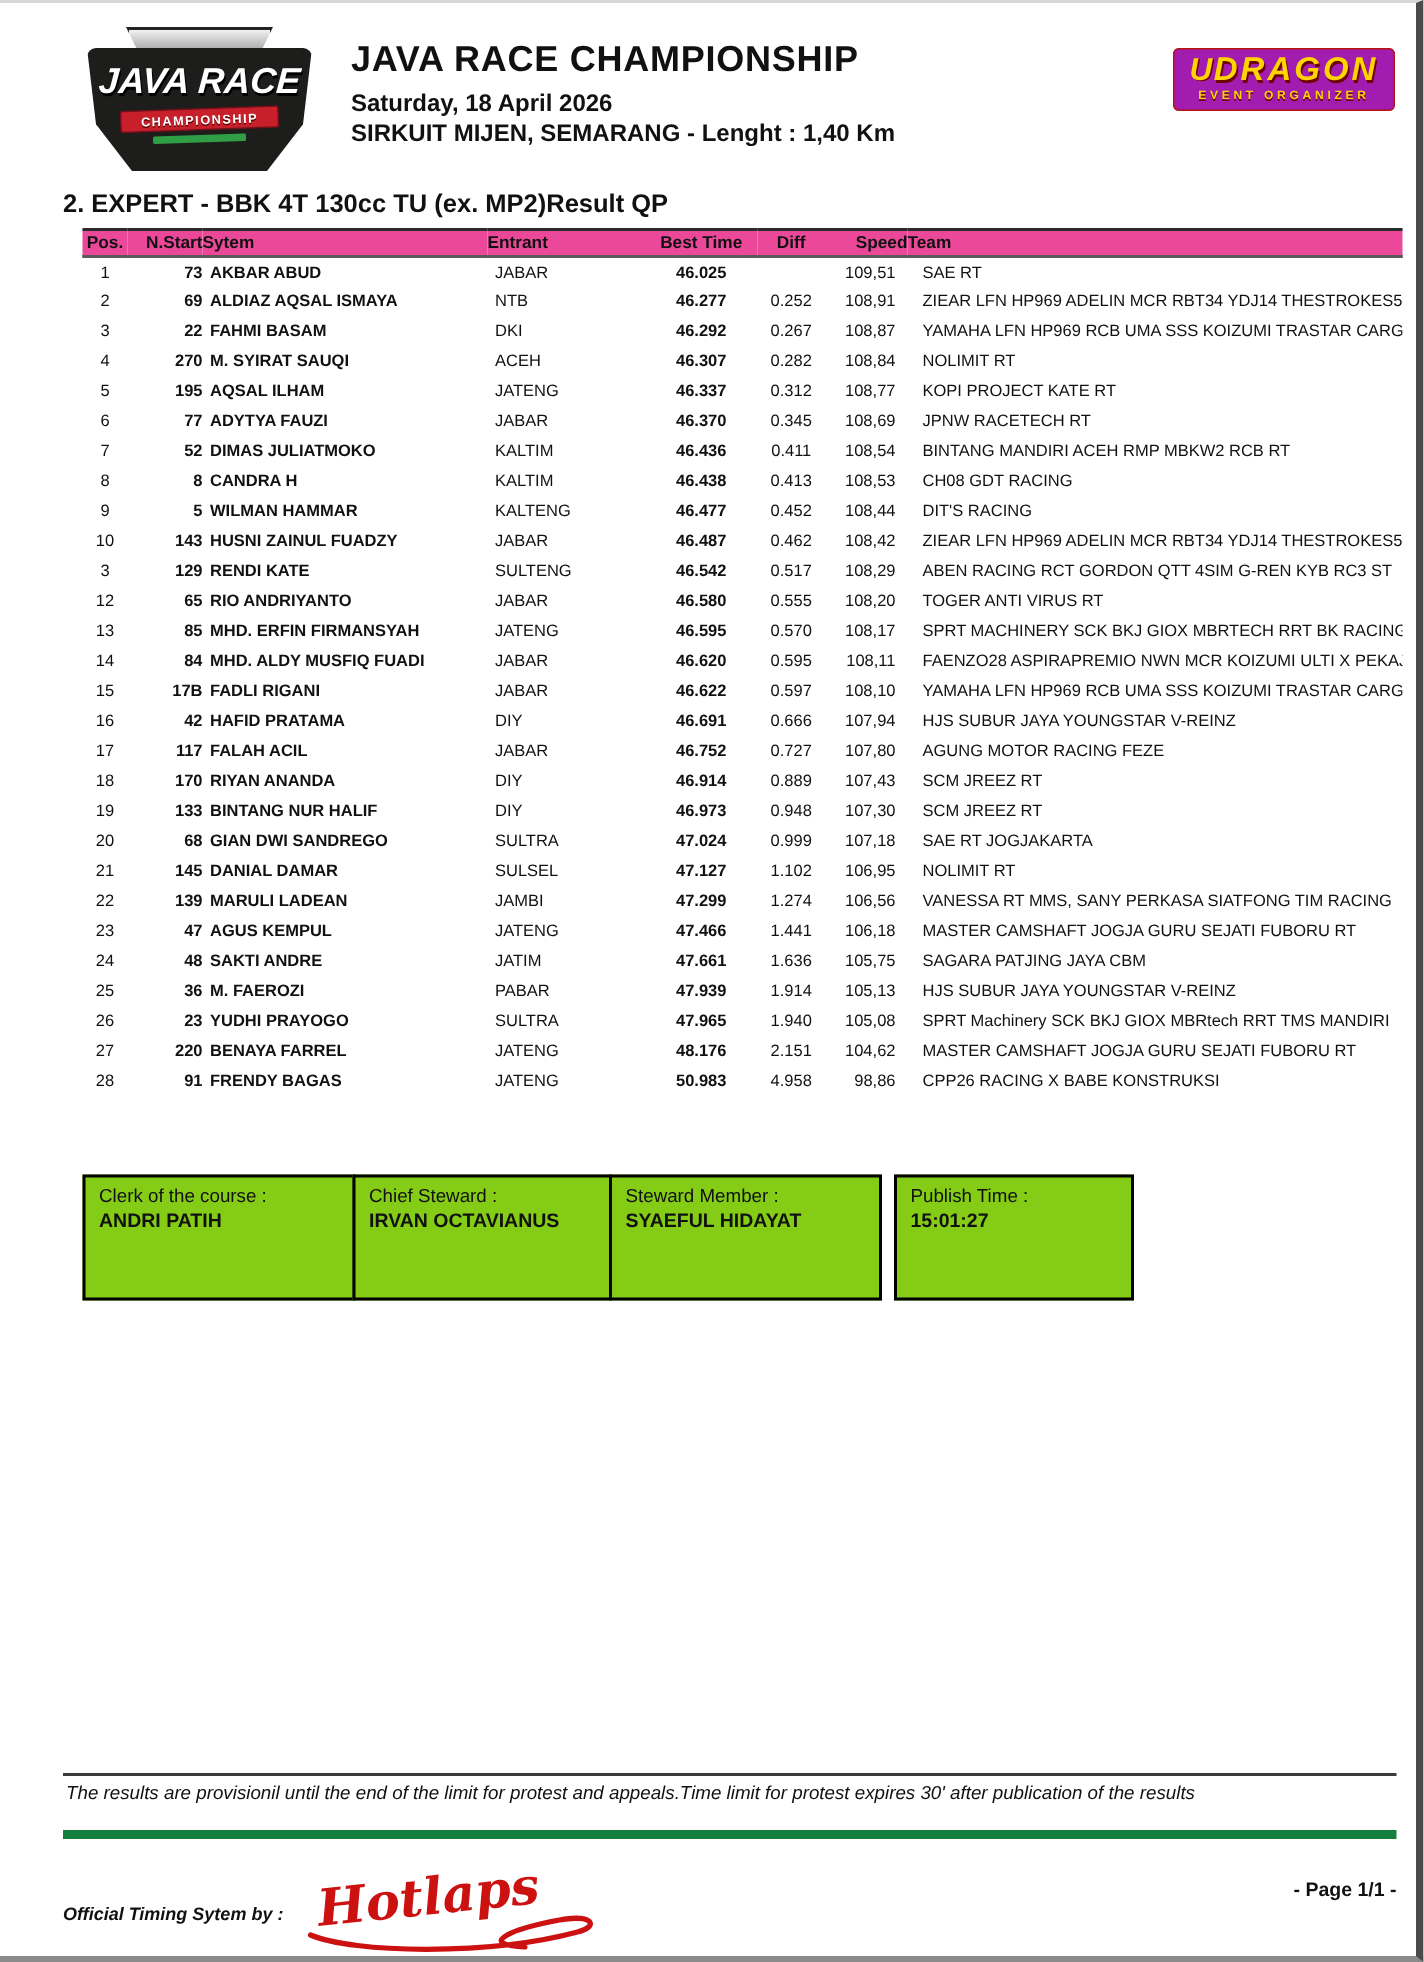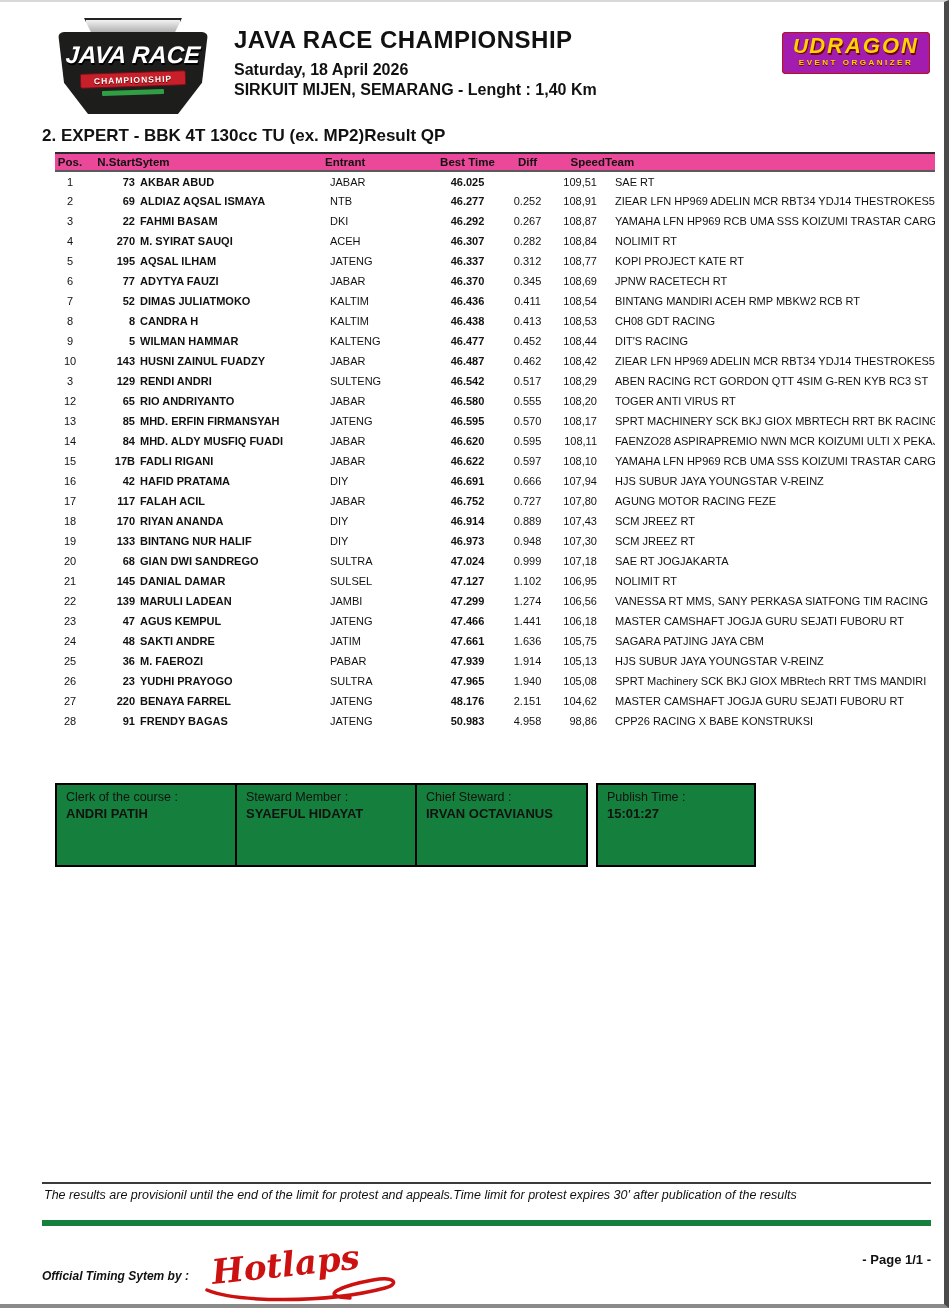--- a/index.html
+++ b/index.html
@@ -92,21 +92,21 @@
   .col-speed   { width:55px;  text-align:right; padding-right:8px; }
   .col-team    { text-align:left; padding-left:10px; }
   th.col-nstart, th.col-name { font-weight:bold; }
   td.col-pos { font-weight:normal; }
   td.team-small { font-size:7.5px; }
 
   
   .officials { display:flex; margin:52px 0 0 55px; }
   .official-box {
     border:2px solid #000; height:84px; padding:5px 9px;
-    margin-left:-2px; background:#15803d;
+    margin-left:-2px; background:#84cc16;
   }
   .official-box:first-child { margin-left:0; }
   .official-box.publish { margin-left:8px; }
   .official-label { font-size:12.5px; }
   .official-name { font-size:13px; font-weight:bold; margin-top:2px; }
   .w1 { width:182px; } .w2 { width:173px; } .w3 { width:182px; } .w4 { width:175px; } .w5 { width:160px; }
 
   
   .note {
     position:absolute; left:42px; right:13px; top:1180px;
@@ -263,21 +263,21 @@
           <td class="col-name">HUSNI ZAINUL FUADZY</td>
           <td class="col-entrant">JABAR</td>
           <td class="col-best">46.487</td>
           <td class="col-diff">0.462</td>
           <td class="col-speed">108,42</td>
           <td class="col-team">ZIEAR LFN HP969 ADELIN MCR RBT34 YDJ14 THESTROKES55</td>
         </tr>
         <tr>
           <td class="col-pos">3</td>
           <td class="col-nstart">129</td>
-          <td class="col-name">RENDI ANDRI</td>
+          <td class="col-name">RENDI KATE</td>
           <td class="col-entrant">SULTENG</td>
           <td class="col-best">46.542</td>
           <td class="col-diff">0.517</td>
           <td class="col-speed">108,29</td>
           <td class="col-team">ABEN RACING RCT GORDON QTT 4SIM G-REN KYB RC3 ST</td>
         </tr>
         <tr>
           <td class="col-pos">12</td>
           <td class="col-nstart">65</td>
           <td class="col-name">RIO ANDRIYANTO</td>
@@ -448,27 +448,27 @@
           <td class="col-team">CPP26 RACING X BABE KONSTRUKSI</td>
         </tr>
       </tbody>
   </table>
 
   <div class="officials">
     <div class="official-box w1">
       <div class="official-label">Clerk of the course :</div>
       <div class="official-name">ANDRI PATIH</div>
     </div>
+    <div class="official-box w2">
+      <div class="official-label">Chief Steward :</div>
+      <div class="official-name">IRVAN OCTAVIANUS</div>
+    </div>
     <div class="official-box w3">
       <div class="official-label">Steward Member :</div>
       <div class="official-name">SYAEFUL HIDAYAT</div>
-    </div>
-    <div class="official-box w2">
-      <div class="official-label">Chief Steward :</div>
-      <div class="official-name">IRVAN OCTAVIANUS</div>
     </div>
     <div class="official-box publish w5">
       <div class="official-label">Publish Time :</div>
       <div class="official-name">15:01:27</div>
     </div>
   </div>
 
   <div class="note">The results are provisionil until the end of the limit for protest and appeals.Time limit for protest expires 30' after publication of the results</div>
 
   <div class="bottom-footer">

